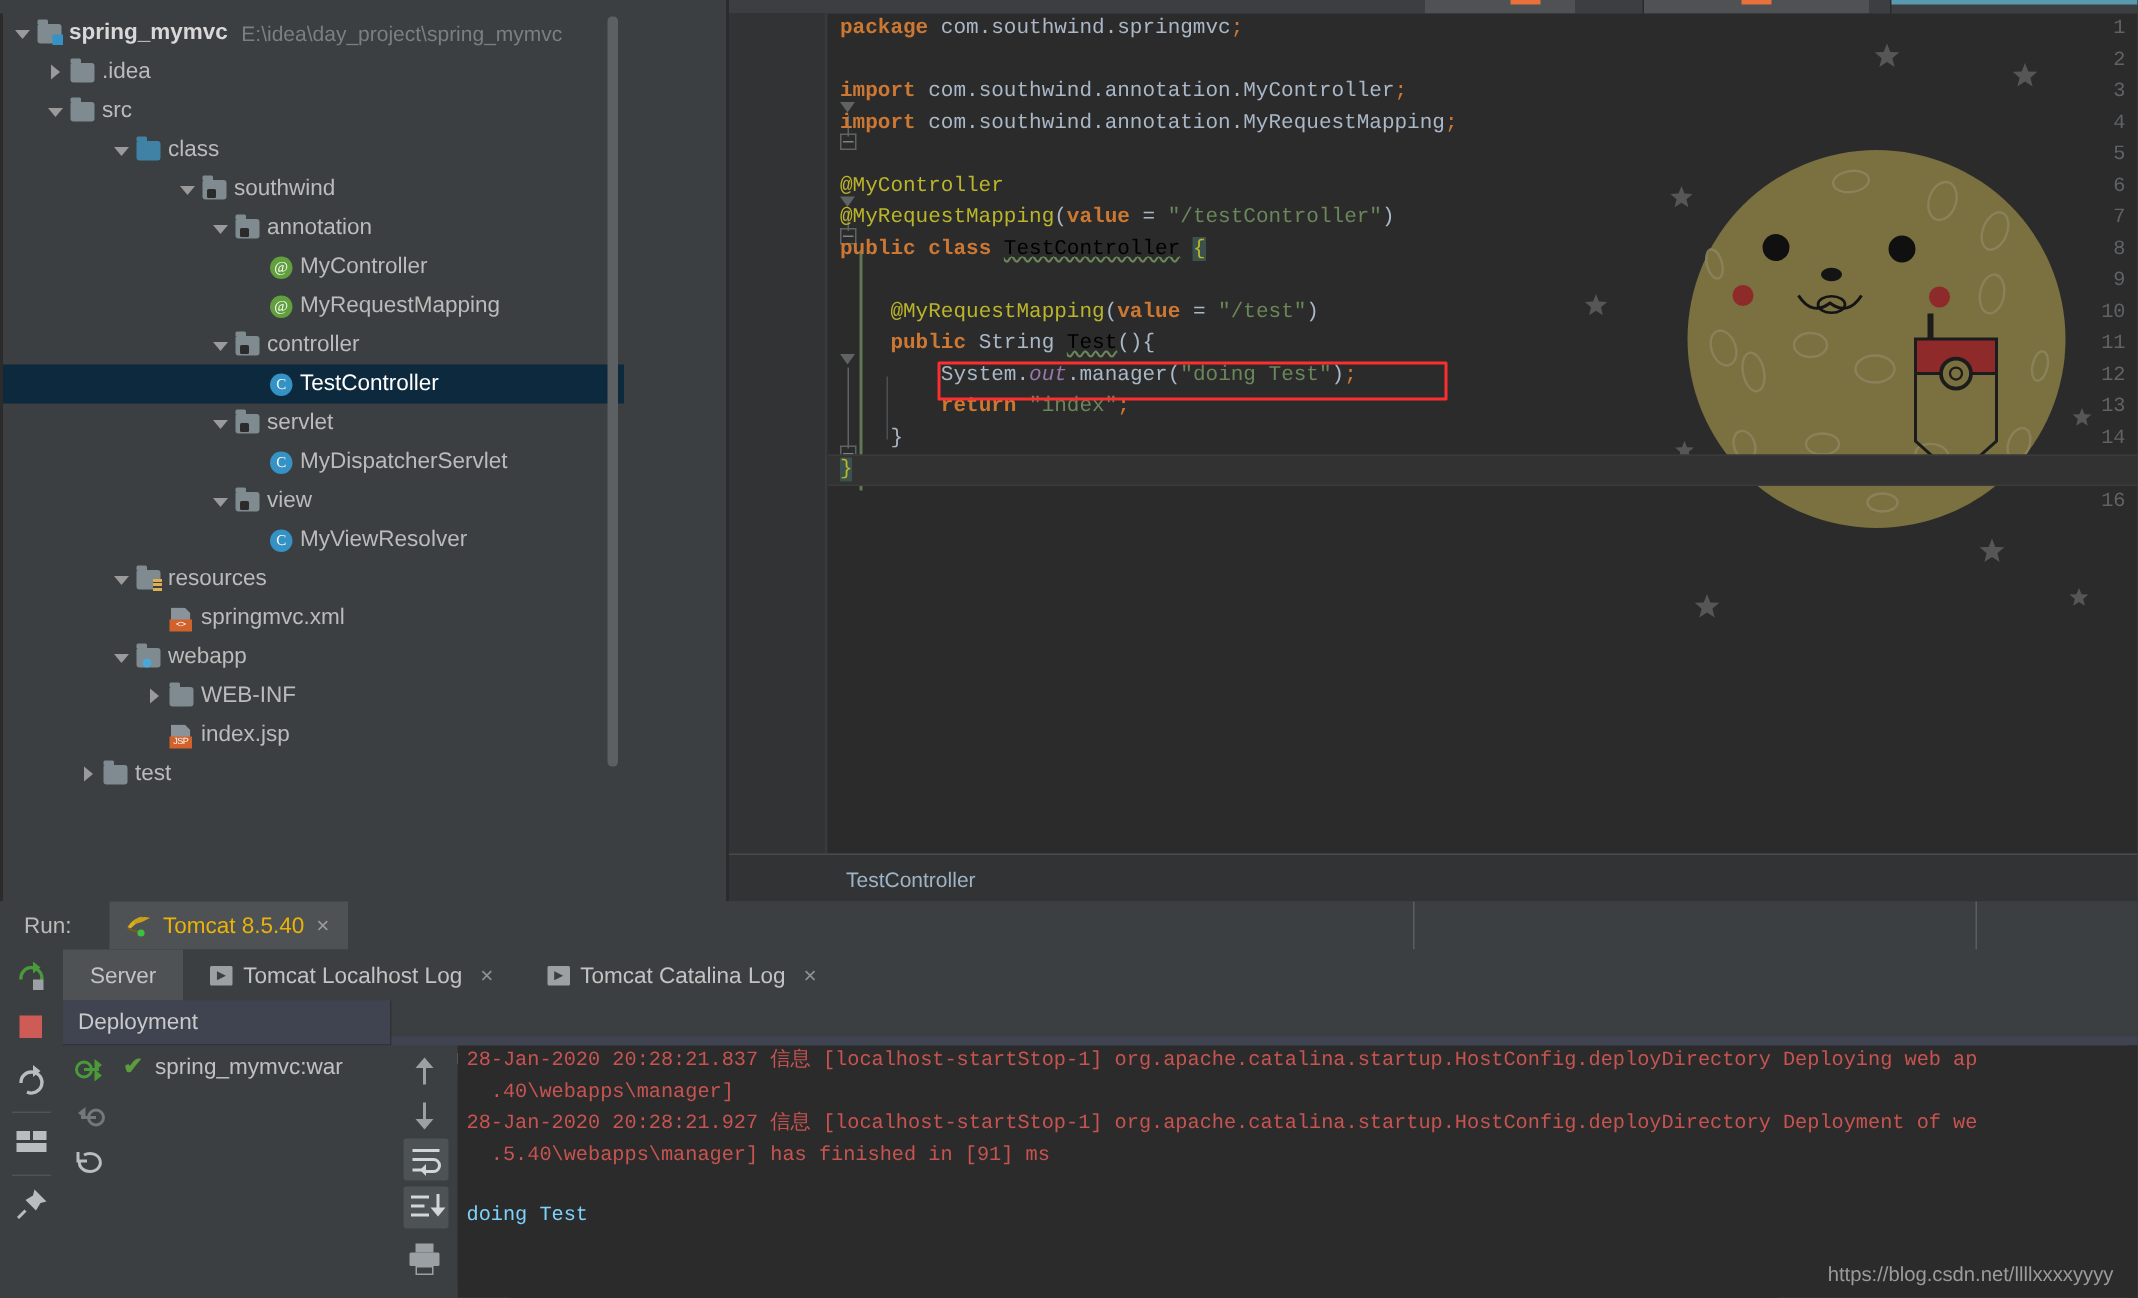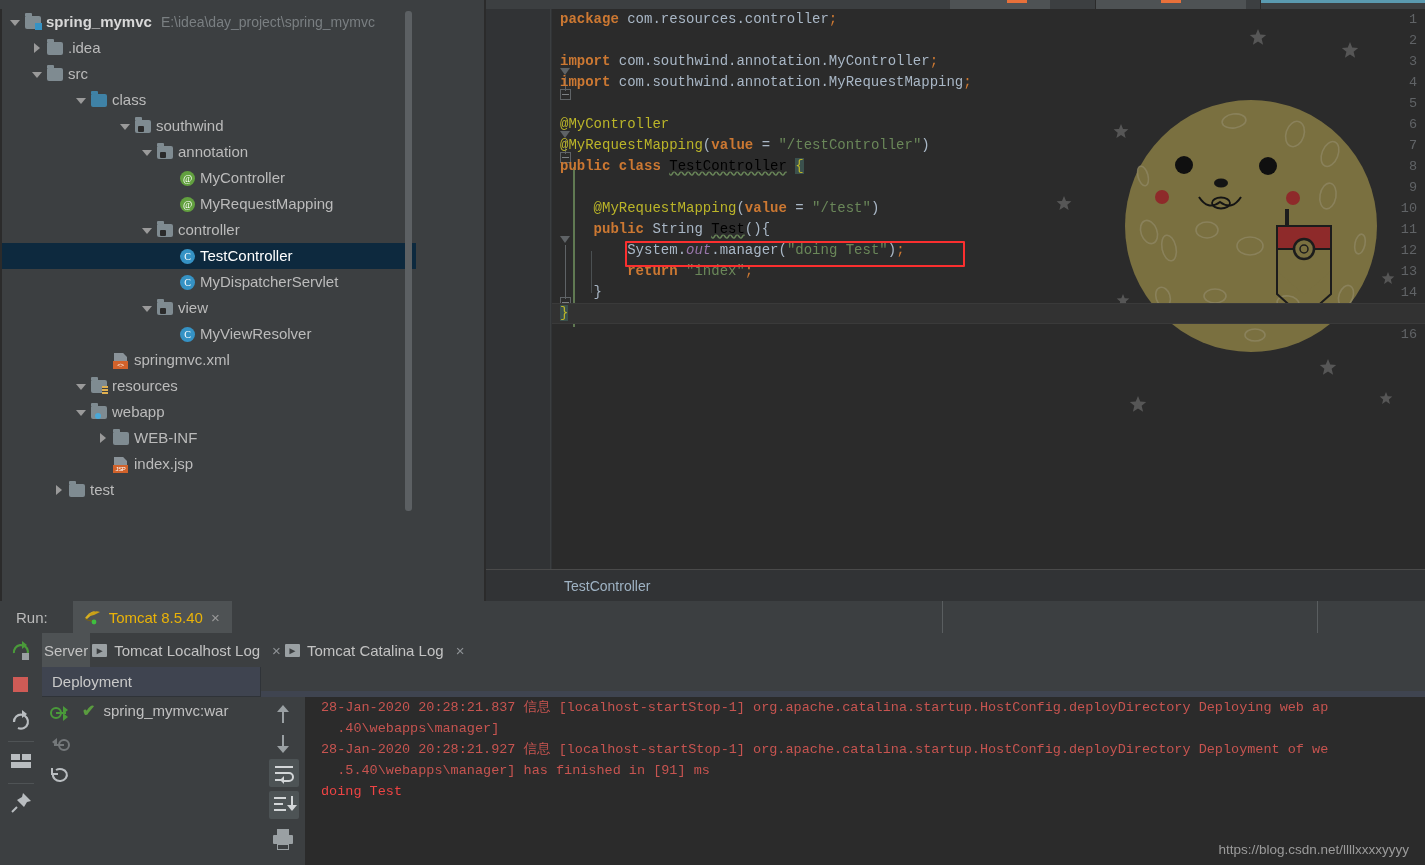--- a/index.html
+++ b/index.html
@@ -174,21 +174,21 @@
     position: absolute; left: 0; top: 32px; width: 42px; height: 232px;
     background: #3c3f41;
   }
   .tb-btn { position:absolute; left: 9px; width: 24px; height: 24px; }
   .tb-sep { position:absolute; left: 8px; width: 26px; height:1px; background:#4f5355; }
 
   .run-tabs {
     position: absolute; left: 42px; top: 32px; width: 1383px; height: 34px;
     background: #3c3f41; display: flex; align-items: stretch;
   }
-  .ptab { display:flex; align-items:center; gap:7px; padding: 0 2px; font-size: 15px; color:#c3c3c3; }
+  .ptab { display:flex; align-items:center; gap:7px; padding: 0 18px; font-size: 15px; color:#c3c3c3; }
   .ptab.active { background: #4e5254; }
   .ptab .pxb { color:#8f9396; font-size:15px; margin-left:5px; }
   .run-ico-sq {
     width: 15px; height: 13px; background: #9aa0a3; color:#3c3f41;
     font-size: 10px; line-height: 13px; text-align:center; border-radius:1px;
   }
 
   .colhdr {
     position: absolute; top: 66px; height: 30px; background: #3f4450;
     border-bottom: 1px solid #2f3338;
@@ -215,23 +215,23 @@
   }
   .ot-btn { position:absolute; left: 8px; width: 28px; height: 28px; }
 
   .console {
     position: absolute; left: 305px; top: 96px; width: 1120px; height: 169px;
     background: #2b2b2b; overflow: hidden;
   }
   .cline {
     height: 21px; line-height: 21px; white-space: pre;
     font-family: "Liberation Mono", monospace; font-size: 13.5px; color: #c75450;
-    padding-left: 16px;
-  }
-  .cline.white { color: #ef4444; }
+    padding-left: 6px;
+  }
+  .cline.white { color: #7dd3fc; margin-top: 19px; }
   .watermark {
     position: absolute; right: 16px; bottom: 8px; color: #9b9b9b; font-size: 13.5px;
     font-family: "Liberation Sans", sans-serif;
   }
   .run-bottom-strip {
     position:absolute; left:0; bottom:0; width: 305px; height: 10px; background:#3c3f41;
   }
   .sb-thin { position:absolute; right:0; top:96px; width:7px; height:169px; background:#2b2b2b; }
 </style>
 </head>
@@ -334,63 +334,73 @@
         </div>
         <div class="trow selected">
           <span style="width:164px"></span>
           <span class="arrow none"></span>
           <span class="ticon">
             <span class="cirn">C</span>
           </span>
           <span class="tlabel">TestController</span>
         </div>
         <div class="trow">
-          <span style="width:164px"></span>
-          <span class="arrow none"></span>
-          <span class="ticon">
-            <span class="cirn">C</span>
-          </span>
-          <span class="tlabel">MyDispatcherServlet</span>
-        </div>
-        <div class="trow">
           <span style="width:142px"></span>
           <span class="arrow down"></span>
           <span class="ticon">
             <span class="fld">
               <span class="badge-sm"></span>
             </span>
           </span>
-          <span class="tlabel">view</span>
+          <span class="tlabel">servlet</span>
         </div>
         <div class="trow">
           <span style="width:164px"></span>
           <span class="arrow none"></span>
           <span class="ticon">
             <span class="cirn">C</span>
           </span>
+          <span class="tlabel">MyDispatcherServlet</span>
+        </div>
+        <div class="trow">
+          <span style="width:142px"></span>
+          <span class="arrow down"></span>
+          <span class="ticon">
+            <span class="fld">
+              <span class="badge-sm"></span>
+            </span>
+          </span>
+          <span class="tlabel">view</span>
+        </div>
+        <div class="trow">
+          <span style="width:164px"></span>
+          <span class="arrow none"></span>
+          <span class="ticon">
+            <span class="cirn">C</span>
+          </span>
           <span class="tlabel">MyViewResolver</span>
-        </div>
-        <div class="trow">
-          <span style="width:98px"></span>
-          <span class="arrow none"></span>
-          <span class="ticon">
-            <span class="filex"></span>
-            <span class="filetag">&lt;&gt;</span>
-          </span>
-          <span class="tlabel">springmvc.xml</span>
         </div>
         <div class="trow">
           <span style="width:76px"></span>
           <span class="arrow down"></span>
           <span class="ticon">
             <span class="fld">
               <span class="badge-or"></span>
             </span>
           </span>
           <span class="tlabel">resources</span>
+        </div>
+        <div class="trow">
+          <span style="width:98px"></span>
+          <span class="arrow none"></span>
+          <span class="ticon">
+            <span class="filex"></span>
+            <span class="filetag">&lt;&gt;</span>
+          </span>
+          <span class="tlabel">springmvc.xml</span>
         </div>
         <div class="trow">
           <span style="width:76px"></span>
           <span class="arrow down"></span>
           <span class="ticon">
             <span class="fld">
               <span class="badge-dot"></span>
             </span>
           </span>
           <span class="tlabel">webapp</span>
@@ -523,21 +533,21 @@
         <div style="position:absolute;left:2px;top:5px;width:7px;height:1px;background:#7d8184;"></div>
     </div>
     <div class="fold-line" style="top:236px;height:54px;"></div>
 
     <div class="green-bar" style="top:158px;height:160px;"></div>
     <div class="indent-guide" style="left:105px;top:242px;height:42px;"></div>
 
     <div class="cur-line-hl" style="top:294px;"></div>
 
     <div class="code" id="code">
-        <div class="cl"><span class="kw">package </span><span class="plain">com.resources.controller</span><span class="semi">;</span></div>
+        <div class="cl"><span class="kw">package </span><span class="plain">com.southwind.springmvc</span><span class="semi">;</span></div>
         <div class="cl">&nbsp;</div>
         <div class="cl"><span class="kw">import </span><span class="plain">com.southwind.annotation.MyController</span><span class="semi">;</span></div>
         <div class="cl"><span class="kw">import </span><span class="plain">com.southwind.annotation.MyRequestMapping</span><span class="semi">;</span></div>
         <div class="cl">&nbsp;</div>
         <div class="cl"><span class="ann">@MyController</span></div>
         <div class="cl"><span class="ann">@MyRequestMapping</span><span class="plain">(</span><span class="kw">value</span><span class="plain"> = </span><span class="str">"/testController"</span><span class="plain">)</span></div>
         <div class="cl"><span class="kw">public </span><span class="kw">class </span><span class="wavy">TestController</span><span class="plain"> </span><span class="brace-hl">{</span></div>
         <div class="cl">&nbsp;</div>
         <div class="cl"><span class="plain">    </span><span class="ann">@MyRequestMapping</span><span class="plain">(</span><span class="kw">value</span><span class="plain"> = </span><span class="str">"/test"</span><span class="plain">)</span></div>
         <div class="cl"><span class="plain">    </span><span class="kw">public </span><span class="plain">String </span><span class="wavy">Test</span><span class="plain">(){</span></div>

